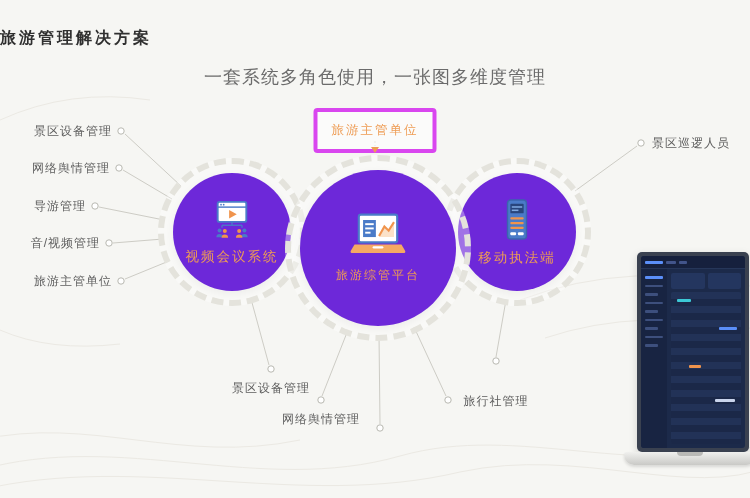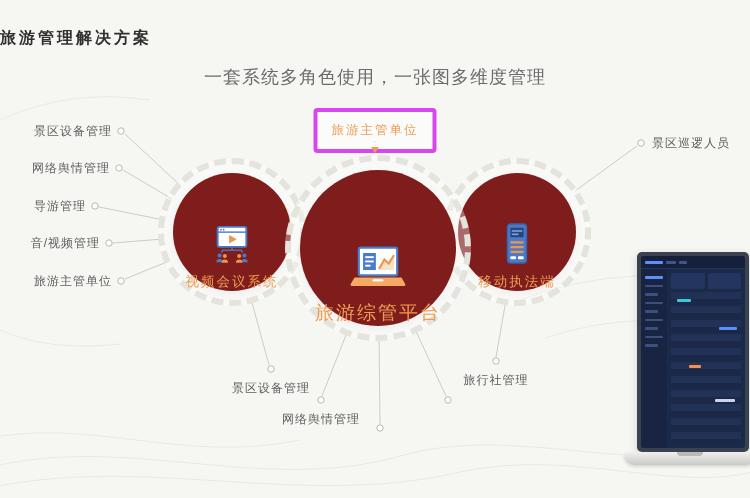--- a/index.html
+++ b/index.html
@@ -34,28 +34,28 @@
     width: 0; height: 0; border-left: 4.5px solid transparent;
     border-right: 4.5px solid transparent; border-top: 6px solid #ee9c54; z-index: 5;
   }
 
   
   .ring {
     position: absolute; border-radius: 50%;
     border: 6px dashed #e4e3dc; background: rgba(255,255,255,.35);
   }
   .ring .inner {
-    position: absolute; inset: 9px; border-radius: 50%; background: #7f1d1d;
+    position: absolute; inset: 9px; border-radius: 50%; background: #6d28d9;
     box-shadow: 0 3px 10px rgba(0,0,0,.05);
-    display: flex; flex-direction: column; align-items: center; justify-content: flex-end; gap: 7px;
+    display: flex; flex-direction: column; align-items: center; justify-content: center; gap: 7px;
   }
   .ring.small { width: 148px; height: 148px; z-index: 2; }
   .ring.large { width: 186px; height: 186px; z-index: 3; }
   .node-label { font-size: 13.5px; color: #ee9c54; letter-spacing: 2px; white-space: nowrap; }
-  .ring.large .node-label { font-size: 19px; }
+  .ring.large .node-label { font-size: 12px; }
 
   
   .side-label {
     position: absolute; font-size: 12px; color: #5d5d5d;
     letter-spacing: 1px; white-space: nowrap; line-height: 14px; z-index: 4;
   }
   .bottom-label {
     position: absolute; width: 140px; text-align: center; font-size: 12px;
     color: #5d5d5d; letter-spacing: 1px; line-height: 14px; z-index: 4;
   }
@@ -239,21 +239,21 @@
   <div class="side-label" style="left:652px; top:136px;">
     <span>景区巡逻人员</span>
   </div>
 
   <div class="bottom-label" style="left:201px; top:381px;">
     <span>景区设备管理</span>
   </div>
   <div class="bottom-label" style="left:251px; top:412px;">
     <span>网络舆情管理</span>
   </div>
-  <div class="bottom-label" style="left:426px; top:373px;">
+  <div class="bottom-label" style="left:426px; top:394px;">
     <span>旅行社管理</span>
   </div>
 
   <div class="laptop-screen">
     <div class="dash">
       <div class="dash-top">
         <div class="chip w1"></div>
         <div class="chip w2"></div>
         <div class="chip w3"></div>
       </div>

